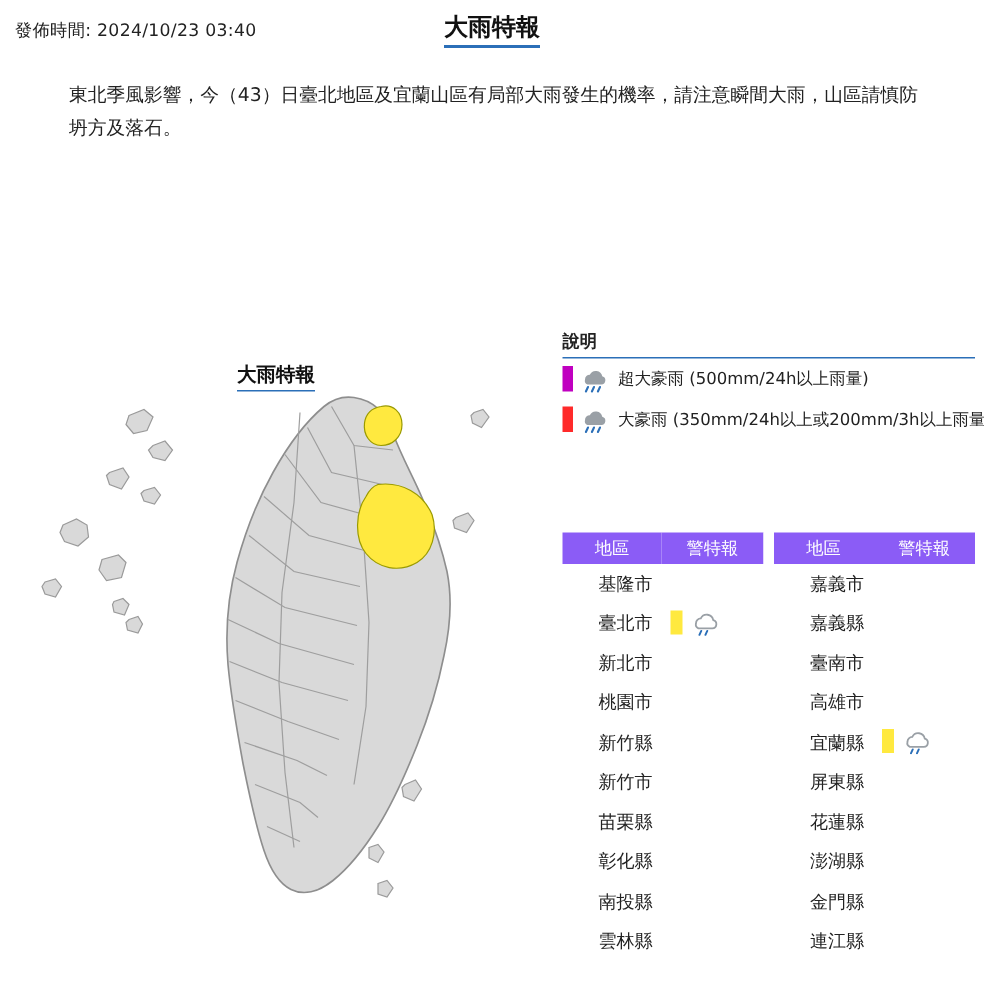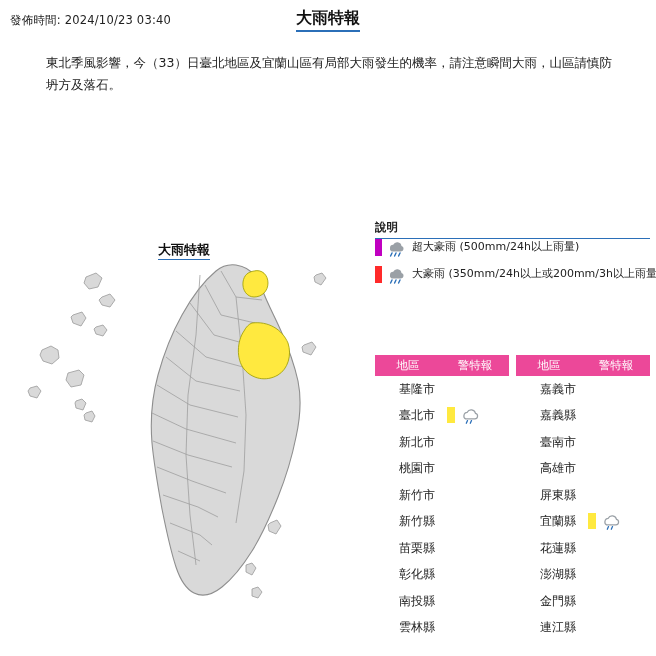--- a/index.html
+++ b/index.html
@@ -91,20 +91,21 @@
   }
   .legend-head {
     font-size: 11.5px;
     color: #222;
     padding-bottom: 3px;
     border-bottom: 1px solid #2b6fb8;
     font-weight: bold;
   }
   .legend-row {
     display: flex;
+    align-items: center;
     height: 27px;
   }
   .swatch {
     width: 7px;
     height: 17px;
     margin-right: 3px;
     flex: 0 0 auto;
   }
   .legend-icon {
     width: 22px;
@@ -121,21 +122,21 @@
 
   
   .area-table {
     position: absolute;
     left: 375px;
     top: 355px;
     width: 275px;
     border-collapse: collapse;
   }
   .area-table th {
-    background: #ec4899;
+    background: #8b5cf6;
     color: #ffffff;
     font-size: 11.5px;
     font-weight: normal;
     height: 19px;
     text-align: center;
   }
   .area-table th.sep {
     background: #ffffff;
     width: 6px;
   }
@@ -171,21 +172,21 @@
 
   
   .rain-ico svg { display: block; }
 </style>
 </head>
 <body>
 
 <div class="pub-time">發佈時間: 2024/10/23 03:40</div>
 <div class="main-title"><span>大雨特報</span></div>
 
-<div class="advisory-text">東北季風影響，今（33）日臺北地區及宜蘭山區有局部大雨發生的機率，請注意瞬間大雨，山區請慎防坍方及落石。</div>
+<div class="advisory-text">東北季風影響，今（43）日臺北地區及宜蘭山區有局部大雨發生的機率，請注意瞬間大雨，山區請慎防坍方及落石。</div>
 
 <div class="map-panel">
   <div class="map-title"><span>大雨特報</span></div>
 
   <svg class="map-canvas" viewBox="0 0 368 451">
 
     <g fill="#d9d9d9" stroke="#9a9a9a" stroke-width="0.8">
       <path d="M86 72 l10 -4 6 5 -4 9 -9 2 -5 -6 z"></path>
       <path d="M102 92 l8 -3 5 6 -5 7 -8 -2 -3 -5 z"></path>
       <path d="M73 110 l9 -3 4 6 -5 8 -8 -3 -2 -6 z"></path>
@@ -328,45 +329,45 @@
         <td class="warn"></td>
       </tr>
       <tr>
         <td class="name">桃園市</td>
         <td class="warn"></td>
         <td class="gap"></td>
         <td class="name">高雄市</td>
         <td class="warn"></td>
       </tr>
       <tr>
-        <td class="name">新竹市</td>
-        <td class="warn"></td>
-        <td class="gap"></td>
-        <td class="name">屏東縣</td>
-        <td class="warn"></td>
-      </tr>
-      <tr>
         <td class="name">新竹縣</td>
         <td class="warn"></td>
         <td class="gap"></td>
         <td class="name">宜蘭縣</td>
         <td class="warn"><span class="warn-mark">
             <span class="swatch" style="background:#ffe93f"></span>
             <span class="rain-ico">
               <svg width="22" height="18" viewBox="0 0 22 18">
                 <path d="M5 9.5 a3.2 3.2 0 0 1 3.2 -3.2 a4.4 4.4 0 0 1 8.3 1.1 a2.8 2.8 0 0 1 -0.6 5.5 H6.6 A2.9 2.9 0 0 1 5 9.5 z" fill="none" stroke="#9aa0a6" stroke-width="1.2"></path>
                 <g stroke="#2b6fb8" stroke-width="1.3" stroke-linecap="round">
                   <line x1="8.5" y1="14.6" x2="7.3" y2="17.2"></line>
                   <line x1="12.5" y1="14.6" x2="11.3" y2="17.2"></line>
                 </g>
               </svg>
             </span>
           </span></td>
       </tr>
       <tr>
+        <td class="name">新竹市</td>
+        <td class="warn"></td>
+        <td class="gap"></td>
+        <td class="name">屏東縣</td>
+        <td class="warn"></td>
+      </tr>
+      <tr>
         <td class="name">苗栗縣</td>
         <td class="warn"></td>
         <td class="gap"></td>
         <td class="name">花蓮縣</td>
         <td class="warn"></td>
       </tr>
       <tr>
         <td class="name">彰化縣</td>
         <td class="warn"></td>
         <td class="gap"></td>

